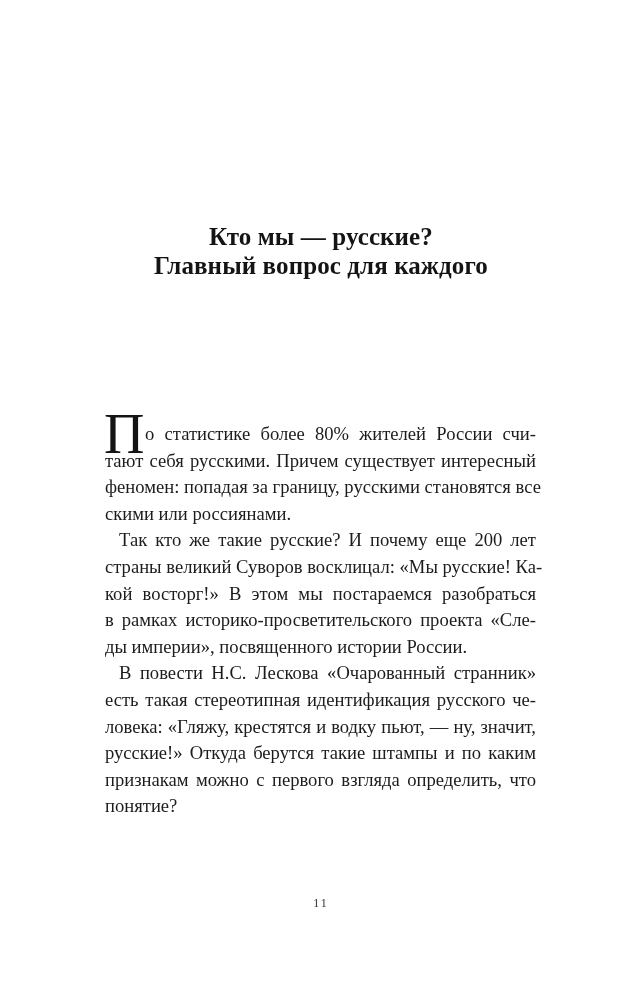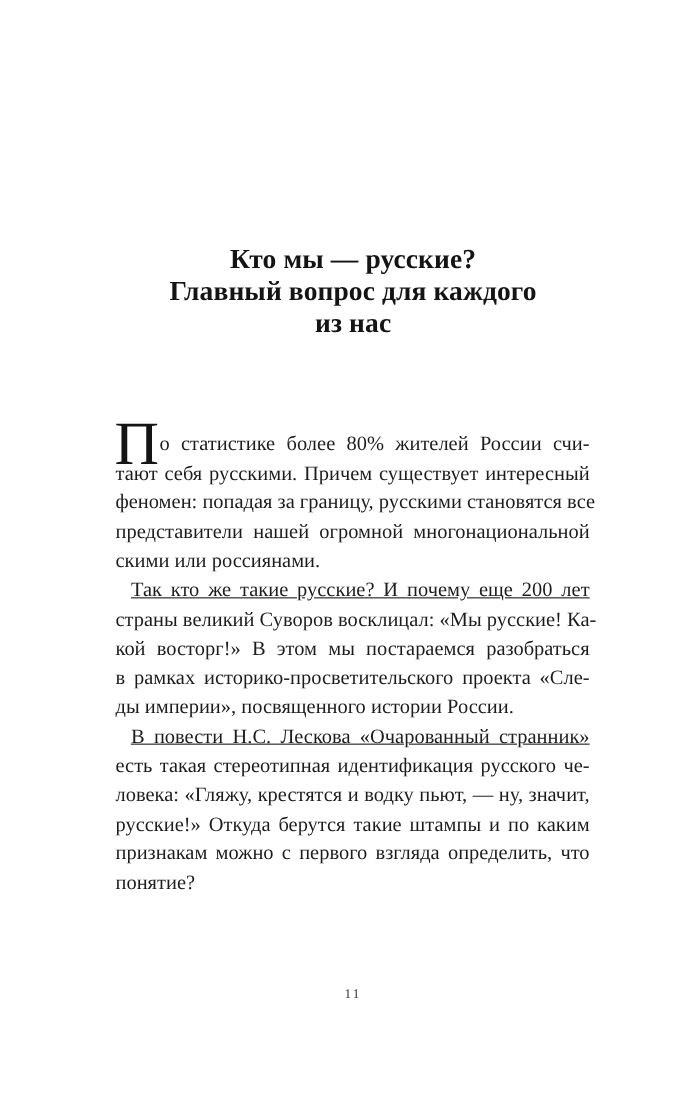--- a/index.html
+++ b/index.html
@@ -47,22 +47,22 @@
       hyphens: manual;
     }
     .line {
       display: block;
       text-align: justify;
       text-align-last: justify;
       white-space: nowrap;
       height: 26.6px;
     }
     .line.last { text-align-last: left; }
-    .line.indent { padding-left: 14px; text-decoration: underline; }
-    .line.with-drop { padding-left: 40px; }
+    .line.indent { padding-left: 14px; }
+    .line.with-drop { padding-left: 40px; margin-top: 30px; }
     .drop-cap {
       position: absolute;
       left: -1px;
       top: -15px;
       font-size: 56px;
       line-height: 56px;
       font-weight: normal;
       color: #141414;
     }
     .page-number {
@@ -78,31 +78,29 @@
     }
   </style>
 </head>
 <body>
 
 <div class="page">
 
   <h1 class="chapter-title">
     <span>Кто мы — русские?</span>
     <span>Главный вопрос для каждого</span>
-    <span>из нас</span>
   </h1>
 
   <div class="body-text">
 
     <div class="paragraph" style="position:relative;">
       <span class="drop-cap">П</span>
       <span class="line with-drop">о статистике более 80% жителей России счи-</span>
       <span class="line">тают себя русскими. Причем существует интересный</span>
       <span class="line">феномен: попадая за границу, русскими становятся все</span>
-      <span class="line">представители нашей огромной многонациональной</span>
       <span class="line last">скими или россиянами.</span>
     </div>
 
     <div class="paragraph">
       <span class="line indent">Так кто же такие русские? И почему еще 200 лет</span>
       <span class="line">страны великий Суворов восклицал: «Мы русские! Ка-</span>
       <span class="line">кой восторг!» В этом мы постараемся разобраться</span>
       <span class="line">в рамках историко-просветительского проекта «Сле-</span>
       <span class="line last">ды империи», посвященного истории России.</span>
     </div>

